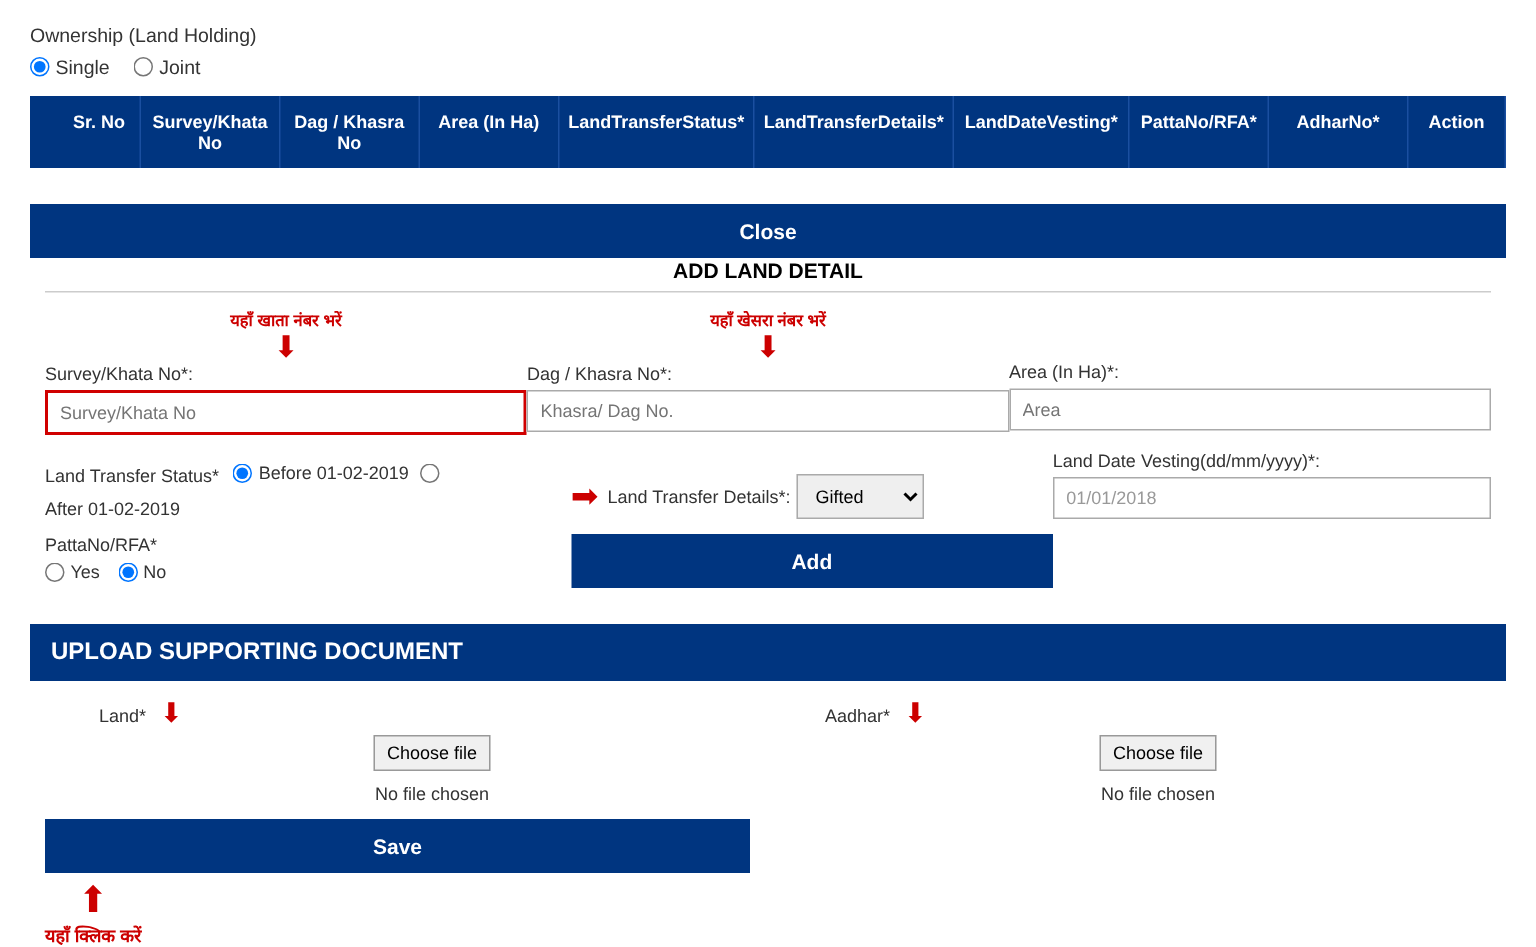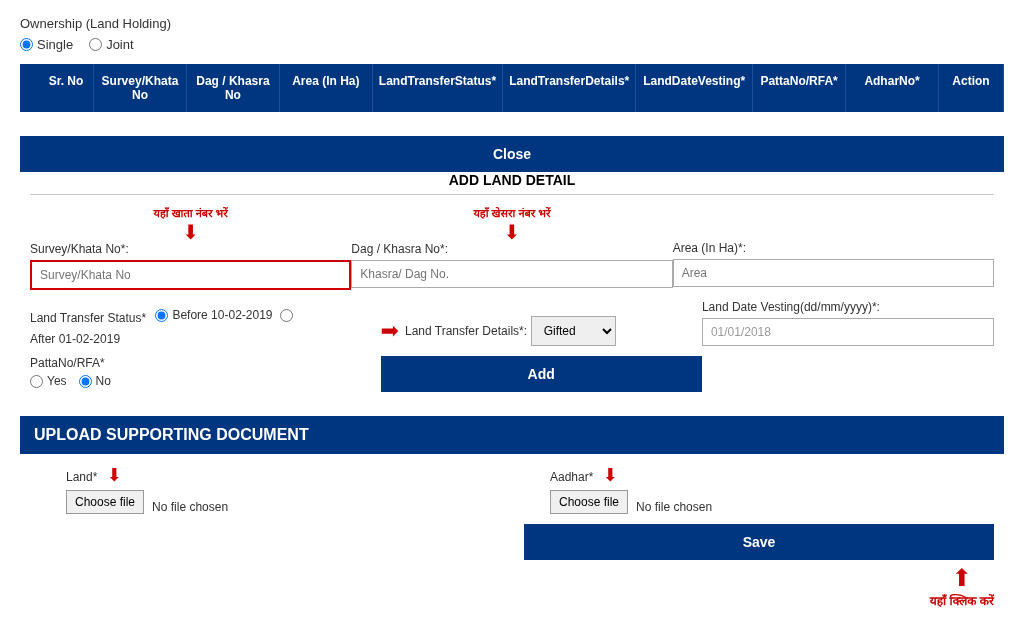--- a/index.html
+++ b/index.html
@@ -176,23 +176,24 @@
       display: flex;
       flex-direction: column;
       flex: 1;
     }
     .upload-group label {
       font-size: 12px;
       margin-bottom: 4px;
     }
     .file-input-row {
       display: flex;
-      align-items: flex-end;
+      align-items: center;
       gap: 8px;
       font-size: 12px;
+      flex-direction: column;
     }
     .file-input-row button {
       padding: 4px 8px;
       font-size: 12px;
       border: 1px solid #999;
       background: #f0f0f0;
       cursor: pointer;
     }
     
     .save-btn {
@@ -203,21 +204,21 @@
       font-size: 14px;
       font-weight: bold;
       cursor: pointer;
       width: 100%;
       max-width: 470px;
       display: block;
     }
     .save-area {
       display: flex;
       flex-direction: column;
-      align-items: flex-end;
+      align-items: flex-start;
       margin-top: 6px;
     }
     .save-btn-wrapper {
       width: 470px;
     }
     
     .land-form-content {
       padding: 0 10px;
     }
     
@@ -294,21 +295,21 @@
       </div>
     </div>
 
     <div class="form-row" style="align-items:flex-end;">
 
       <div class="form-group row2-left">
         <label>
           <span>Land Transfer Status*</span>
           <label class="radio-item" style="display:inline-flex;margin-left:6px;">
             <input type="radio" name="lts" checked="" style="">
-            <span>Before 10-02-2019</span>
+            <span>Before 01-02-2019</span>
           </label>
           <label class="radio-item" style="display:inline-flex;margin-left:4px;">
             <input type="radio" name="lts" style="">
           </label>
         </label>
         <div style="font-size:12px;margin-top:2px;">After 01-02-2019</div>
       </div>
 
       <div class="form-group row2-mid">
         <div style="display:flex;align-items:center;gap:6px;">

